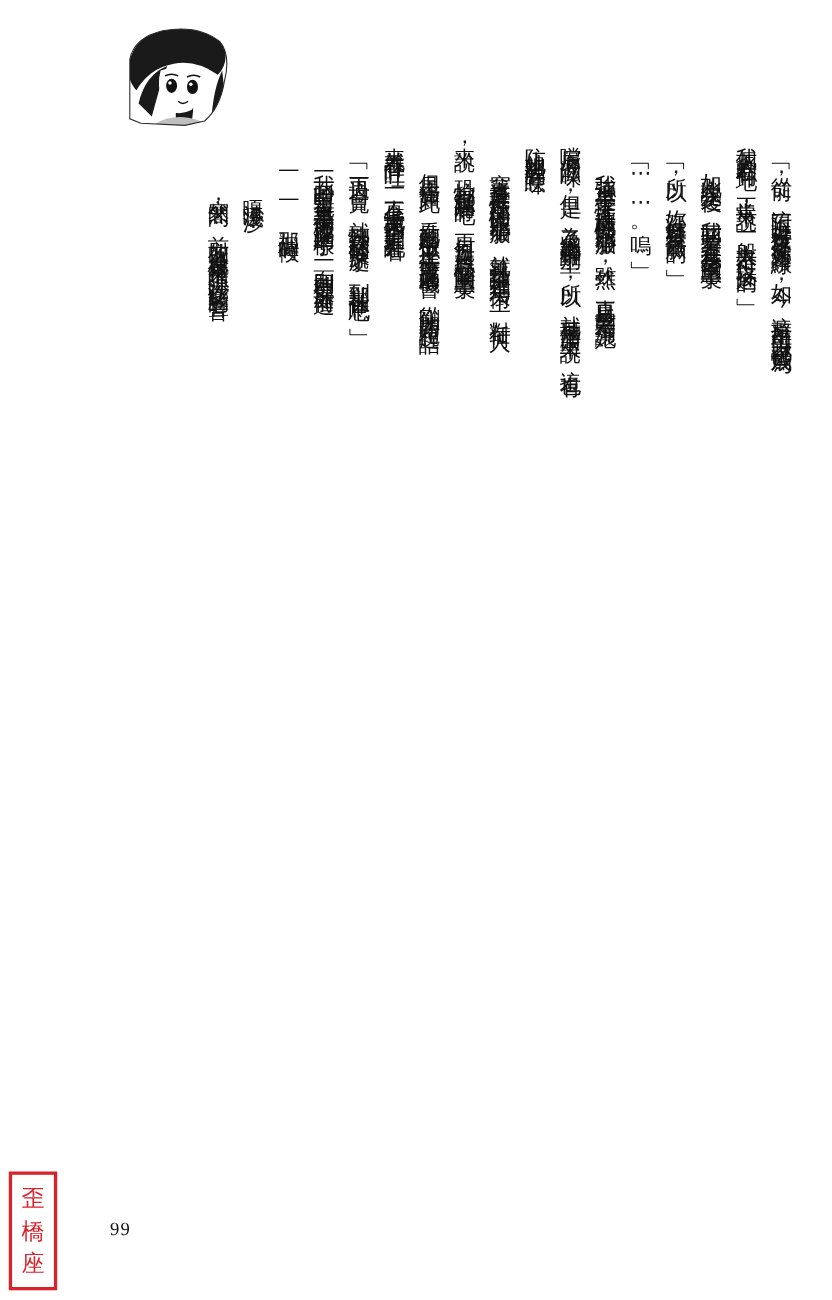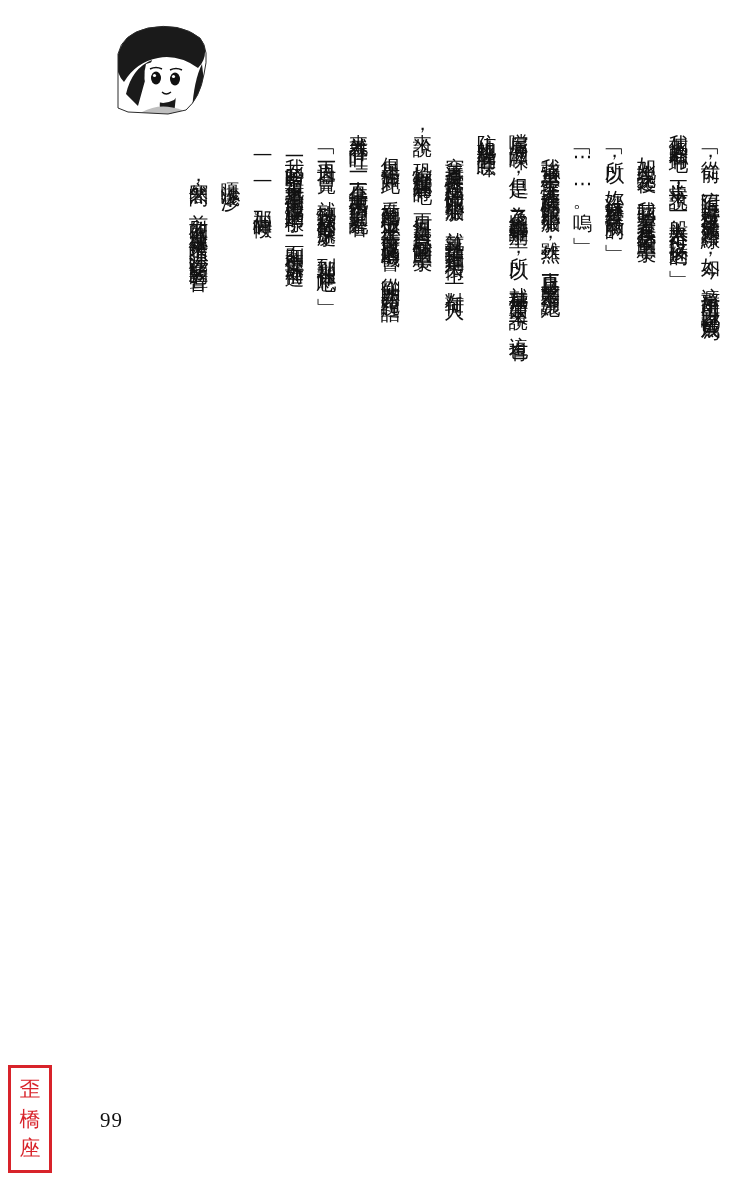--- a/index.html
+++ b/index.html
@@ -56,21 +56,21 @@
   
   .ind1 { padding-top: 24px; }
   .ind2 { padding-top: 48px; }
 
   
   .page-number {
     position: absolute;
     left: 100px;
     top: 1108px;
     font-family: "Liberation Serif", serif;
-    font-size: 21px;
+    font-size: 17px;
     color: #111111;
     letter-spacing: 1px;
   }
 
   
   .seal {
     position: absolute;
     left: 8px;
     top: 1065px;
     width: 44px;

